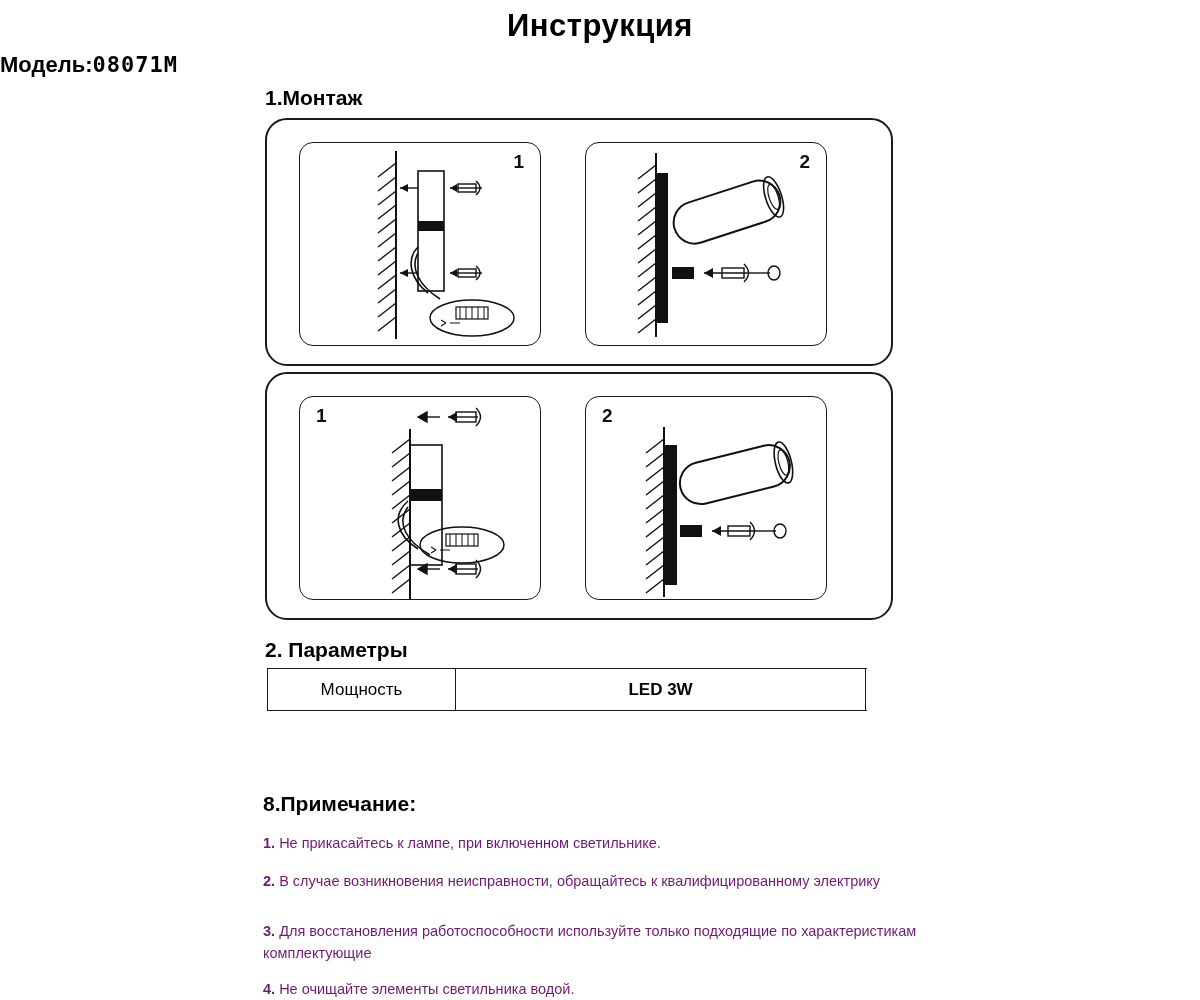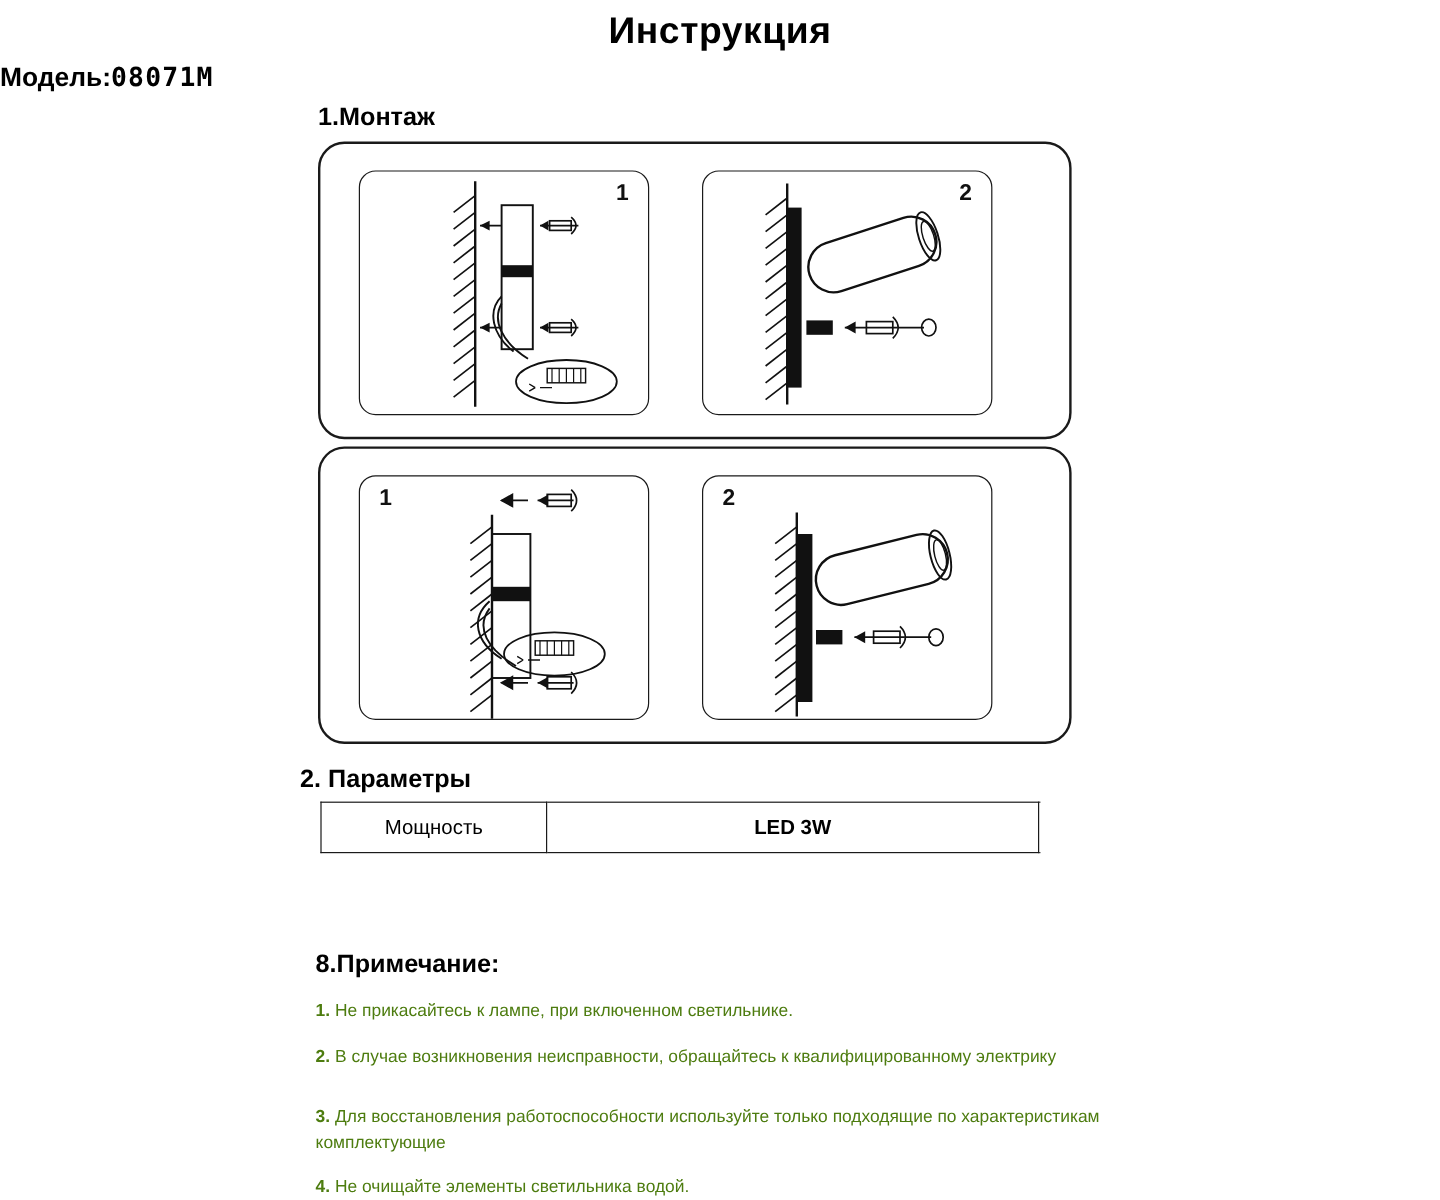--- a/index.html
+++ b/index.html
@@ -47,21 +47,21 @@
     font-weight: bold;
     letter-spacing: 1px;
   }
   
   .sec-h {
     position: absolute;
     font-size: 21px;
     font-weight: bold;
   }
   #sec1-h { top: 86px; left: 265px; }
-  #sec2-h { top: 638px; left: 250px; }
+  #sec2-h { top: 638px; left: 265px; }
   #sec3-h { top: 792px; left: 263px; }
 
   
   .panel {
     position: absolute;
     border: 2px solid #1a1a1a;
     border-radius: 22px;
     box-sizing: border-box;
     background: #fff;
   }
@@ -106,21 +106,21 @@
   .cell-val-2 { width: 165px; }
   .cell-big { font-size: 21px; font-weight: bold; text-align: center; }
   .no-border { border: none !important; }
 
   
   .note {
     position: absolute;
     left: 263px;
     font-size: 14.5px;
     line-height: 1.55;
-    color: #4d7c0f;
+    color: #701a75;
     width: 700px;
   }
   .note b { font-weight: bold; }
   #note-1 { top: 832px; }
   #note-2 { top: 870px; }
   #note-3 { top: 920px; }
   #note-4 { top: 978px; }
 </style>
 </head>
 <body>

